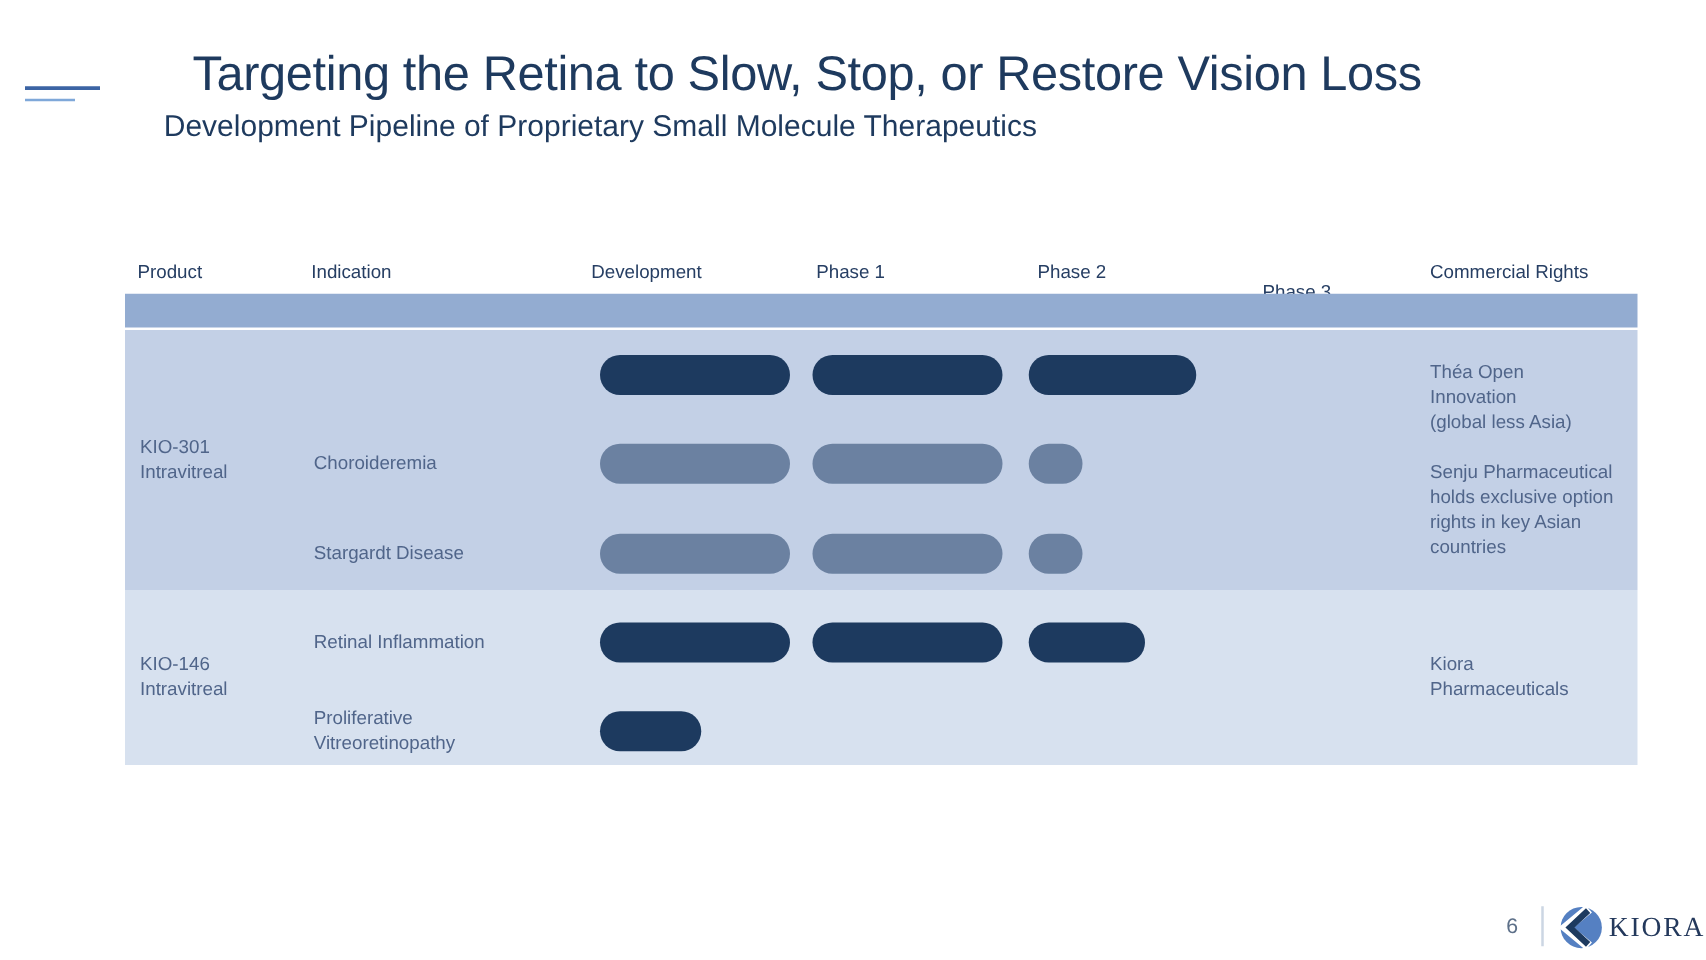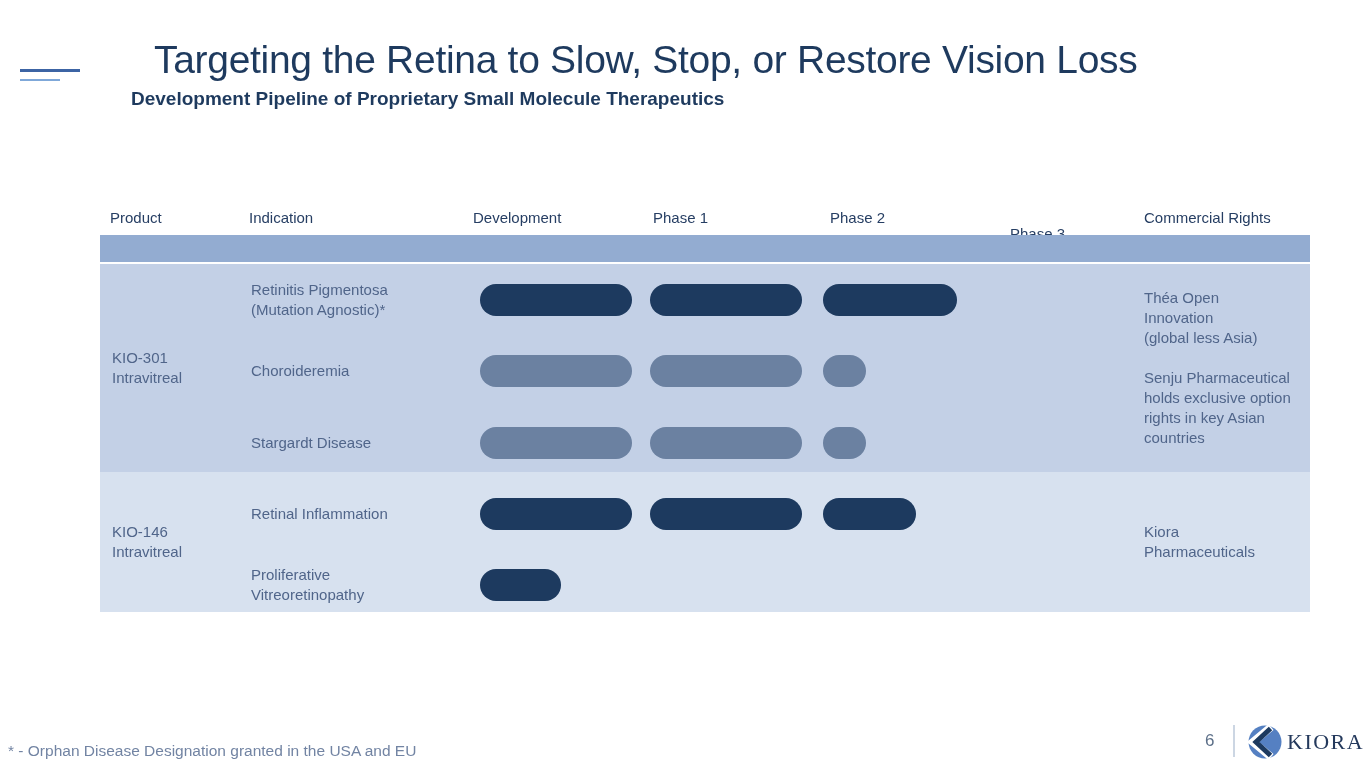--- a/index.html
+++ b/index.html
@@ -10,21 +10,21 @@
   
   .accent-dark{position:absolute;left:20px;top:69px;width:60px;height:3px;background:#3c64a4;}
   .accent-light{position:absolute;left:20px;top:79px;width:40px;height:2px;background:#7fa8d9;}
 
   .title{
     position:absolute;left:131px;top:38px;width:1180px;
     font-size:39px;font-weight:400;letter-spacing:-0.3px;color:#1e3a5e;white-space:nowrap;margin-left:23px;
   }
   .subtitle{
     position:absolute;left:131px;top:88px;width:1100px;
-    font-size:19px;font-weight:700;color:#1e3a5e;white-space:nowrap;
+    font-size:24px;font-weight:400;color:#1e3a5e;white-space:nowrap;
   }
 
   
   .pipeline{position:absolute;left:100px;top:205px;width:962px;height:407px;}
   .col-header{
     position:absolute;top:4px;font-size:15px;color:#263e63;white-space:nowrap;
   }
   .band{position:absolute;left:0;width:1210px;}
   .band-header{top:30px;height:27px;}
   .product-label,.rights-label,.indication-label{
@@ -77,22 +77,20 @@
       <div class="product-label" style="top: 163px;">KIO-301
 Intravitreal</div>
       <div class="rights-label" style="top: 163px;">Théa Open
 Innovation
 (global less Asia)
 
 Senju Pharmaceutical
 holds exclusive option
 rights in key Asian
 countries</div>
-      <div class="indication-label" style="top: 95px;">Retinitis Pigmentosa
-(Mutation Agnostic)*</div>
       <div class="pill" style="left: 380px; top: 79px; width: 152px; background: rgb(29, 58, 95);"></div>
       <div class="pill" style="left: 550px; top: 79px; width: 152px; background: rgb(29, 58, 95);"></div>
       <div class="pill" style="left: 723px; top: 79px; width: 134px; background: rgb(29, 58, 95);"></div>
       <div class="indication-label" style="top: 166px;">Choroideremia</div>
       <div class="pill" style="left: 380px; top: 150px; width: 152px; background: rgb(107, 129, 161);"></div>
       <div class="pill" style="left: 550px; top: 150px; width: 152px; background: rgb(107, 129, 161);"></div>
       <div class="pill" style="left: 723px; top: 150px; width: 43px; background: rgb(107, 129, 161);"></div>
       <div class="indication-label" style="top: 238px;">Stargardt Disease</div>
       <div class="pill" style="left: 380px; top: 222px; width: 152px; background: rgb(107, 129, 161);"></div>
       <div class="pill" style="left: 550px; top: 222px; width: 152px; background: rgb(107, 129, 161);"></div>
@@ -104,21 +102,20 @@
 Pharmaceuticals</div>
       <div class="indication-label" style="top: 309px;">Retinal Inflammation</div>
       <div class="pill" style="left: 380px; top: 293px; width: 152px; background: rgb(29, 58, 95);"></div>
       <div class="pill" style="left: 550px; top: 293px; width: 152px; background: rgb(29, 58, 95);"></div>
       <div class="pill" style="left: 723px; top: 293px; width: 93px; background: rgb(29, 58, 95);"></div>
       <div class="indication-label" style="top: 380px;">Proliferative
 Vitreoretinopathy</div>
       <div class="pill" style="left: 380px; top: 364px; width: 81px; background: rgb(29, 58, 95);"></div>
     </div>
 
-  <div class="footnote">* - Orphan Disease Designation granted in the USA and EU</div>
 
   <div class="page-number">6</div>
   <div class="footer-divider"></div>
 
   <div class="logo">
     <svg width="38" height="38" viewBox="0 0 38 38">
       <circle cx="20" cy="19" r="16.5" fill="#5580c2"></circle>
       <path d="M26 4 L8 19 L26 34" fill="none" stroke="#ffffff" stroke-width="8"></path>
       <path d="M25.5 5.5 L11 19 L25.5 32.5" fill="none" stroke-width="5" stroke="#1d3a5f"></path>
     </svg>

